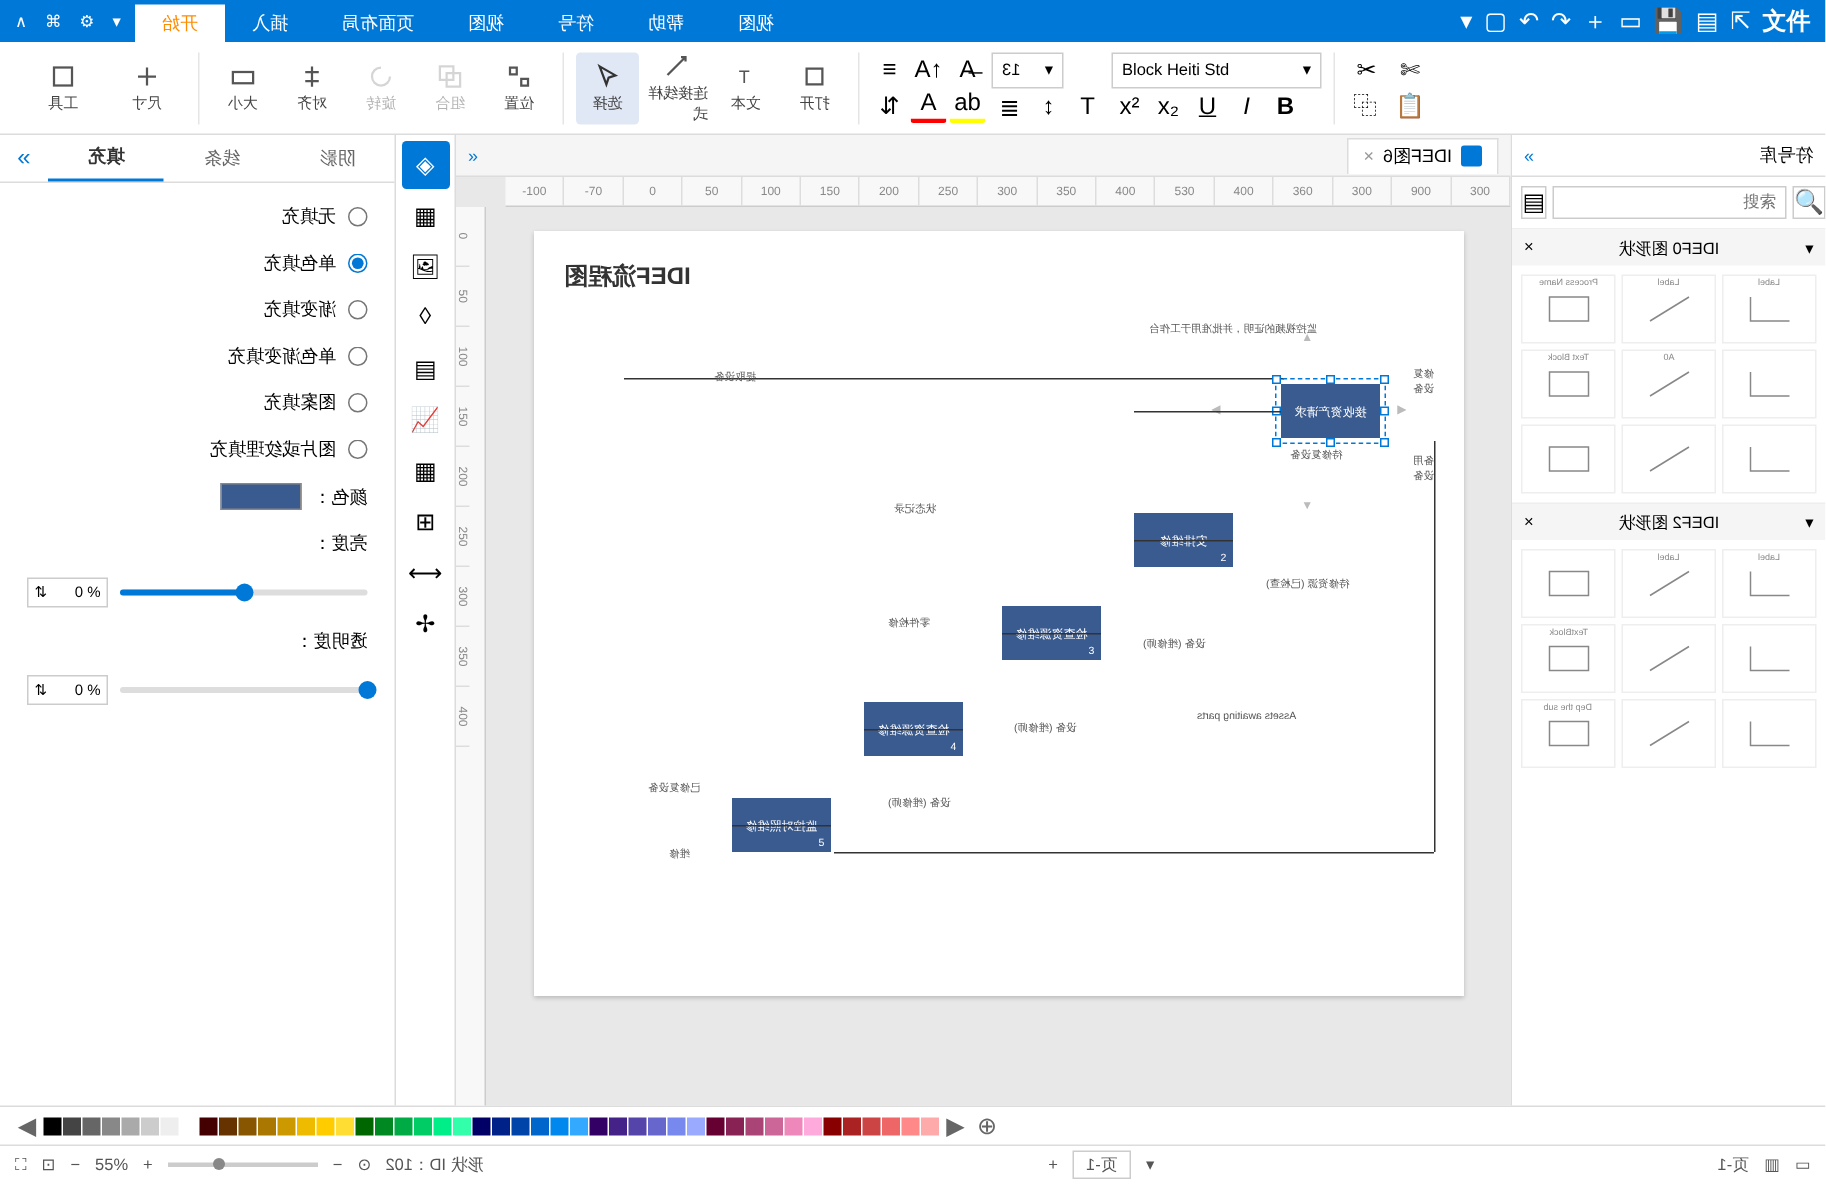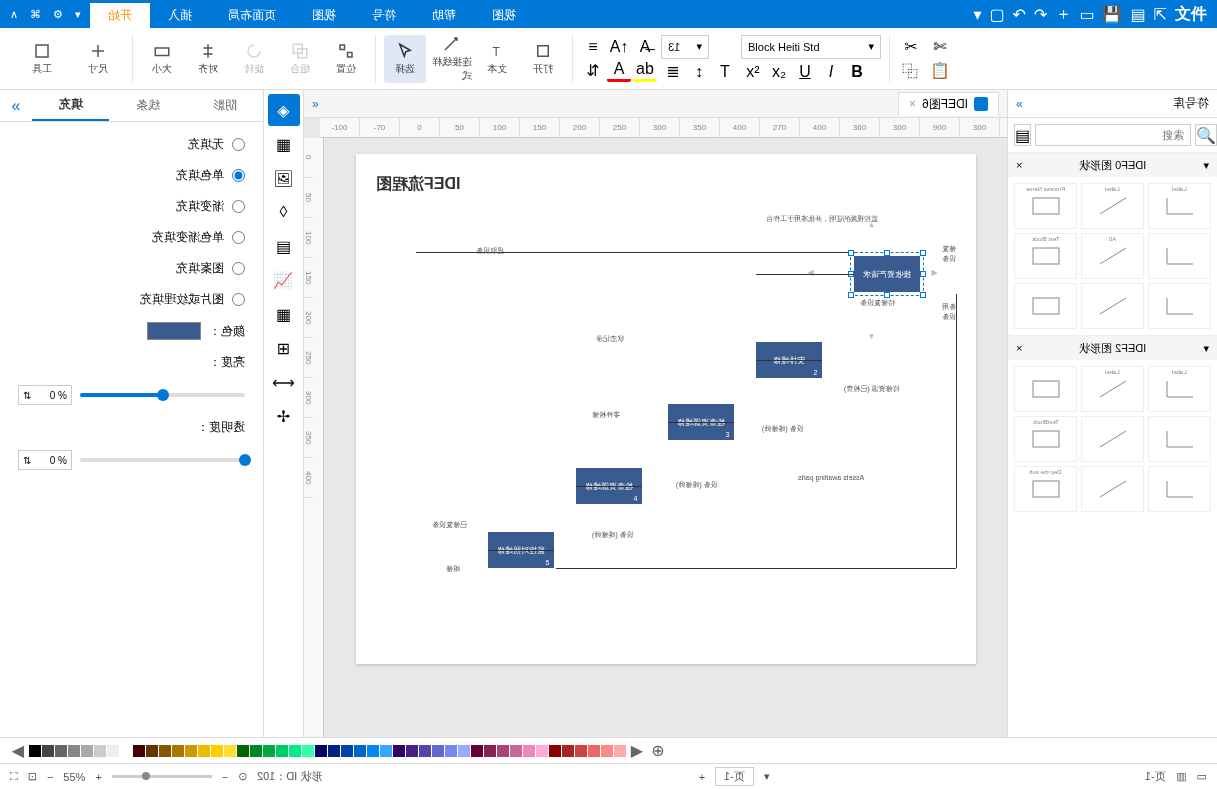--- a/index.html
+++ b/index.html
@@ -54,21 +54,21 @@
 .vtoolbar .vb{width:32px;height:32px;display:flex;align-items:center;justify-content:center;cursor:pointer;border-radius:3px;}
 .vtoolbar .vb.active{background:#0078d7;color:#fff;}
 
 
 .canvasarea{flex:1;display:flex;flex-direction:column;background:#e8e8e8;position:relative;}
 .doctab{height:28px;background:#f5f5f5;display:flex;align-items:center;padding:0 8px;gap:6px;font-size:12px;border-bottom:1px solid #dcdcdc;}
 .doctab .dt{background:#fff;padding:3px 10px;border:1px solid #dcdcdc;border-bottom:none;display:flex;align-items:center;gap:6px;}
 .doctab .dt .ico{width:14px;height:14px;background:#0078d7;border-radius:2px;}
 .doctab .close{color:#999;cursor:pointer;}
 .rulers{position:relative;flex:1;}
-.ruler-h{position:absolute;top:0;left:16px;right:0;height:20px;background:#f8f8f8;border-bottom:1px solid #ccc;font-size:8px;color:#888;display:flex;}
+.ruler-h{position:absolute;top:0;left:33px;right:0;height:20px;background:#f8f8f8;border-bottom:1px solid #ccc;font-size:8px;color:#888;display:flex;}
 .ruler-h span{width:40px;text-align:center;border-right:1px solid #ddd;line-height:20px;}
 .ruler-v{position:absolute;top:20px;left:0;width:20px;bottom:0;background:#f8f8f8;border-right:1px solid #ccc;font-size:8px;color:#888;}
 .ruler-v span{display:block;height:40px;writing-mode:vertical-rl;text-align:center;border-bottom:1px solid #ddd;}
 .canvas{position:absolute;top:20px;left:20px;right:0;bottom:0;overflow:auto;background:#e8e8e8;}
 .page{width:620px;height:510px;background:#fff;margin:16px auto;box-shadow:0 1px 3px rgba(0,0,0,.2);position:relative;padding:20px;}
 
 
 .diagram{position:relative;width:100%;height:100%;font-size:8px;color:#333;}
 .diag-title{text-align:center;font-size:16px;font-weight:bold;margin-bottom:10px;}
 .box{position:absolute;background:#3a5b8f;color:#fff;font-size:8px;display:flex;align-items:center;justify-content:center;text-align:center;padding:4px;}
@@ -369,21 +369,21 @@
           <span>-70</span>
           <span>0</span>
           <span>50</span>
           <span>100</span>
           <span>150</span>
           <span>200</span>
           <span>250</span>
           <span>300</span>
           <span>350</span>
           <span>400</span>
-          <span>270</span>
+          <span>530</span>
           <span>400</span>
           <span>360</span>
           <span>300</span>
           <span>900</span>
           <span>300</span>
         </div>
       <div class="ruler-v" id="ruler-v">
           <span>0</span>
           <span>50</span>
           <span>100</span>

